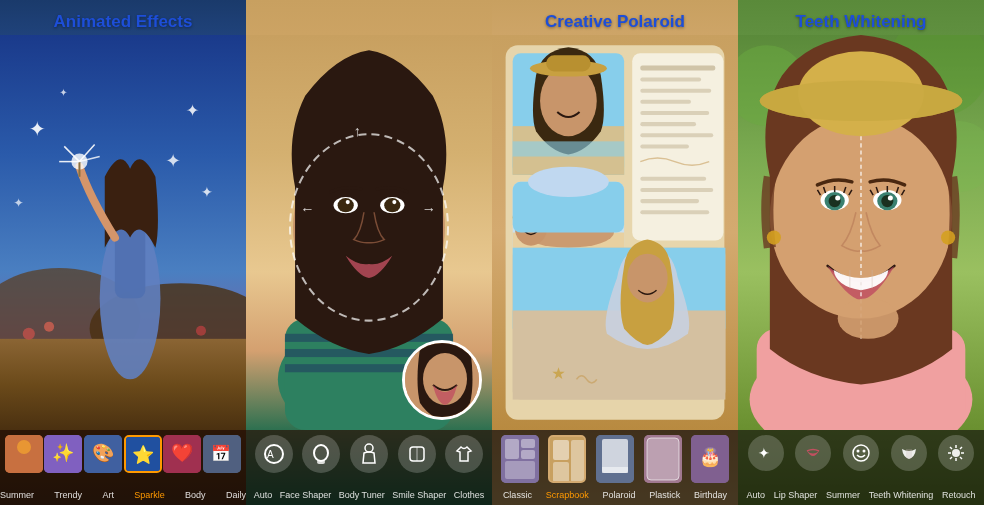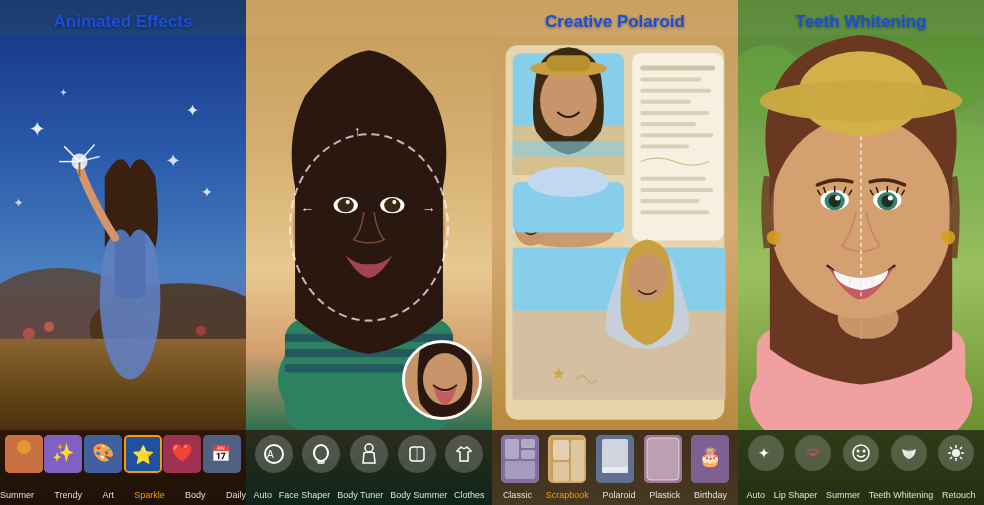--- a/index.html
+++ b/index.html
@@ -312,21 +312,21 @@
       <div style="width:38px;height:38px;border-radius:50%;background:rgba(255,255,255,0.2);display:flex;align-items:center;justify-content:center;">
         <svg width="22" height="22" viewBox="0 0 22 22">
             <path d="M8,4 L4,8 L7,9 L7,18 L15,18 L15,9 L18,8 L14,4 Q11,7 8,4 Z" stroke="white" stroke-width="1.5" fill="none"></path>
           </svg>
       </div>
     </div>
     <div style="position:absolute;bottom:5px;left:0;right:0;display:flex;justify-content:space-around;padding:0 4px;">
       <span class="tool-label">Auto</span>
       <span class="tool-label">Face Shaper</span>
       <span class="tool-label">Body Tuner</span>
-      <span class="tool-label">Body Summer</span>
+      <span class="tool-label">Smile Shaper</span>
       <span class="tool-label">Clothes</span>
     </div>
   </div>
 </div>
 
 <div class="panel panel-3">
   <div class="panel-bg"></div>
   <div class="panel-title">Creative Polaroid</div>
 
   <div class="panel-scene">

